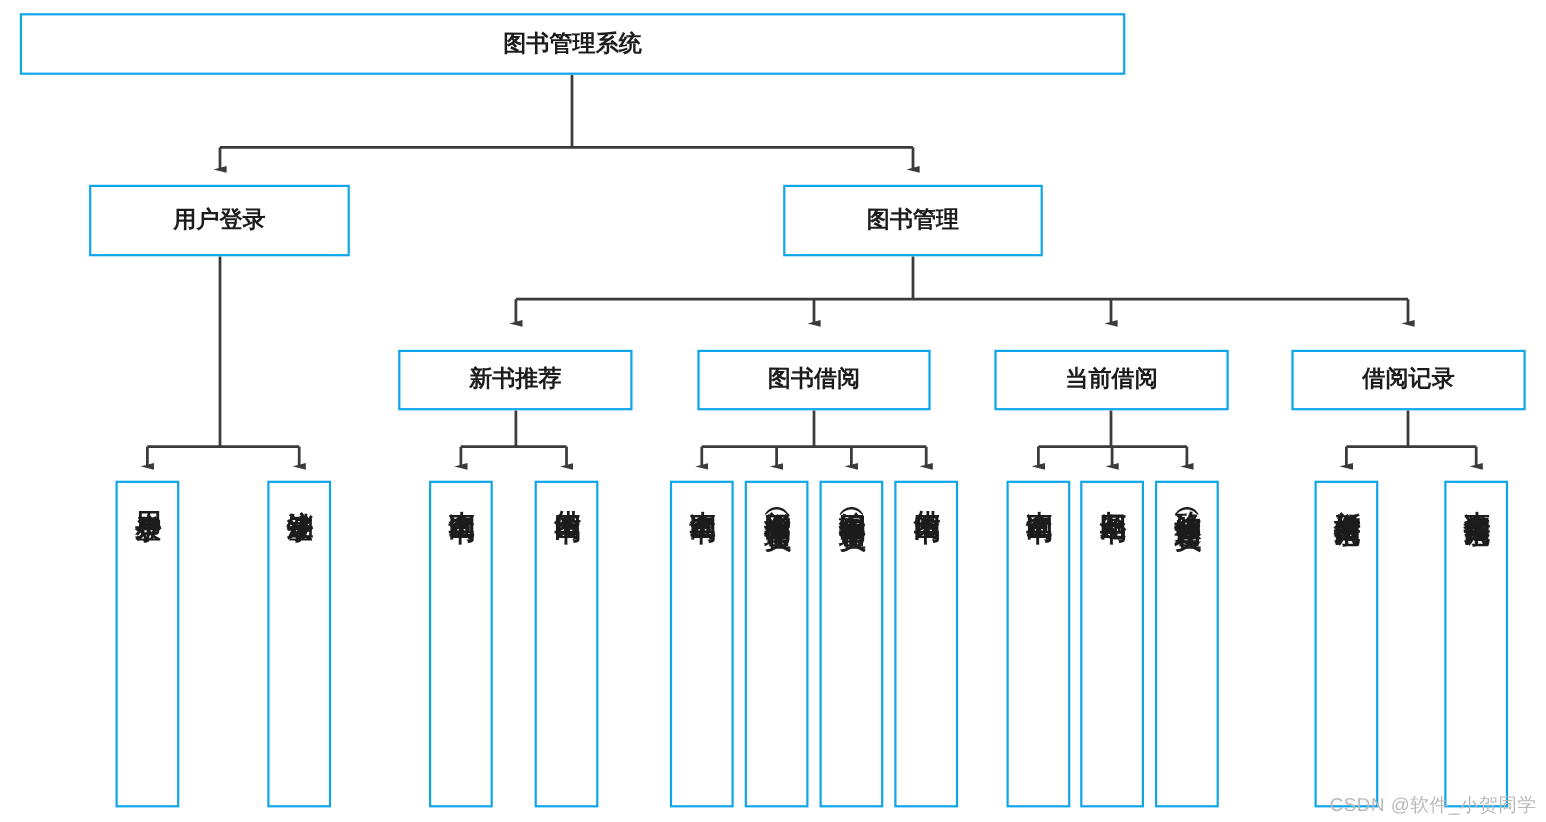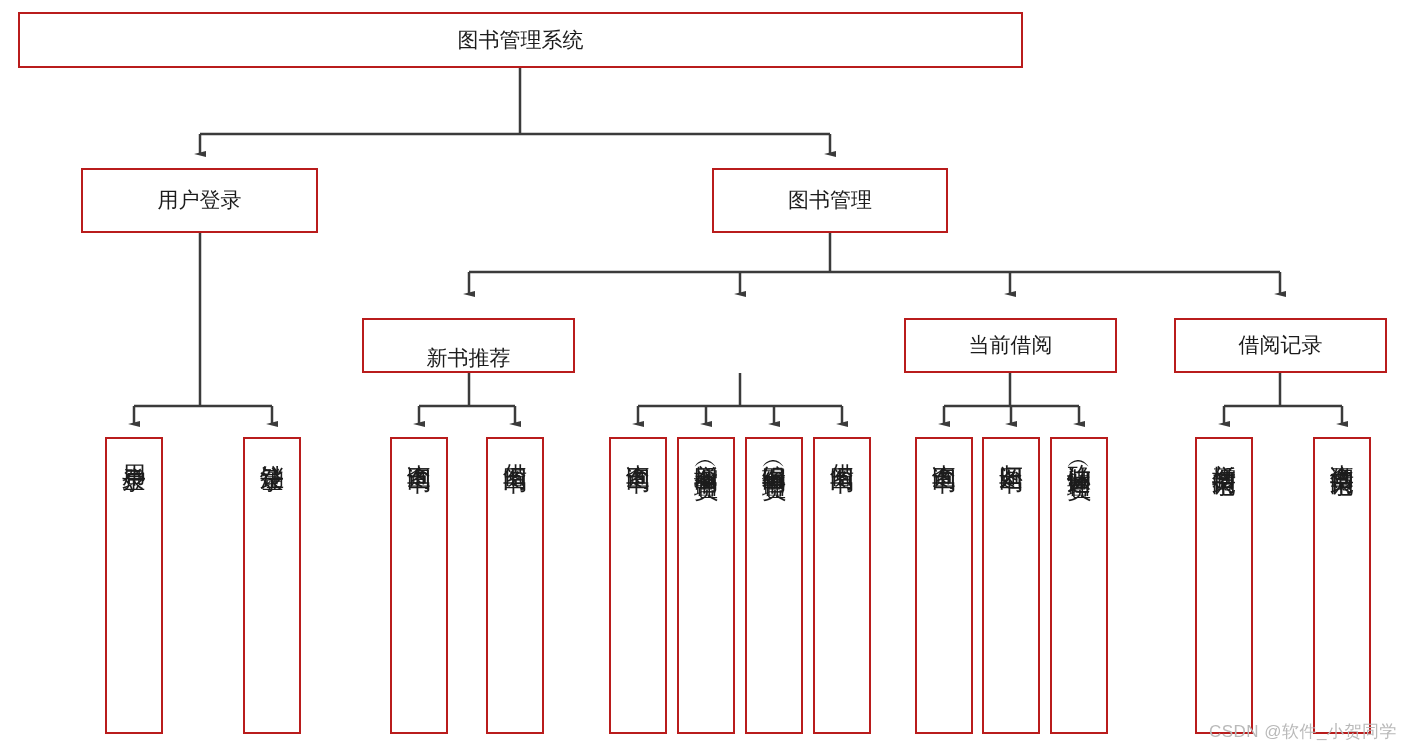--- a/index.html
+++ b/index.html
@@ -21,26 +21,27 @@
     position: absolute;
     left: 0;
     top: 0;
     width: 1405px;
     height: 747px;
     pointer-events: none;
   }
   .node {
     position: absolute;
     box-sizing: border-box;
-    border: 2px solid #b91c1c;
+    border: 2px solid #0ea5e9;
     background: #ffffff;
     display: flex;
     align-items: center;
     justify-content: center;
     color: #1c1c1c;
+    font-weight: bold;
   }
   .node .label {
     display: block;
     text-align: center;
     line-height: 1.18;
     white-space: pre;
   }
   .node-root .label { font-size: 21px; }
   .node-l2 .label  { font-size: 21px; }
   .node-l3 .label  { font-size: 21px; }
@@ -128,22 +129,25 @@
     <span class="label">图书管理系统</span>
   </div>
 
   <div class="node node-l2" style="left:81px; top:168px; width:237px; height:65px;">
     <span class="label">用户登录</span>
   </div>
   <div class="node node-l2" style="left:712px; top:168px; width:236px; height:65px;">
     <span class="label">图书管理</span>
   </div>
 
-  <div class="node node-l3" style="left:362px; top:318px; width:213px; height:55px;align-items:flex-end;">
+  <div class="node node-l3" style="left:362px; top:318px; width:213px; height:55px;">
     <span class="label">新书推荐</span>
+  </div>
+  <div class="node node-l3" style="left:634px; top:318px; width:212px; height:55px;">
+    <span class="label">图书借阅</span>
   </div>
   <div class="node node-l3" style="left:1174px; top:318px; width:213px; height:55px;">
     <span class="label">借阅记录</span>
   </div>
   <div class="node node-l3" style="left:904px; top:318px; width:213px; height:55px;">
     <span class="label">当前借阅</span>
   </div>
 
   <div class="node node-leaf" style="left:105px; top:437px; width:58px; height:297px;">
     <span class="label">用户登录</span>

